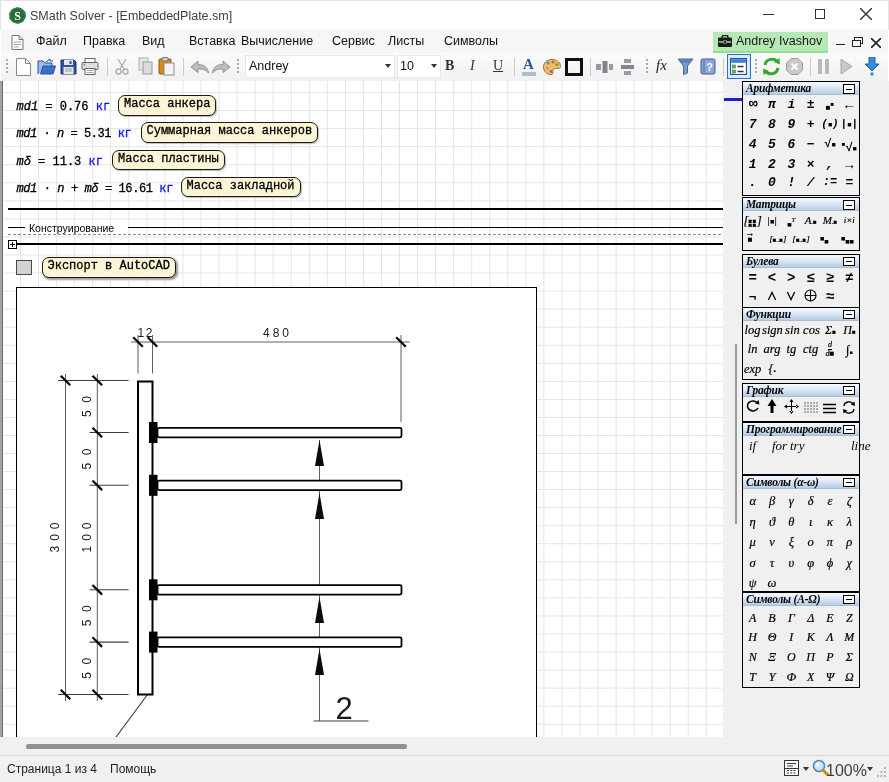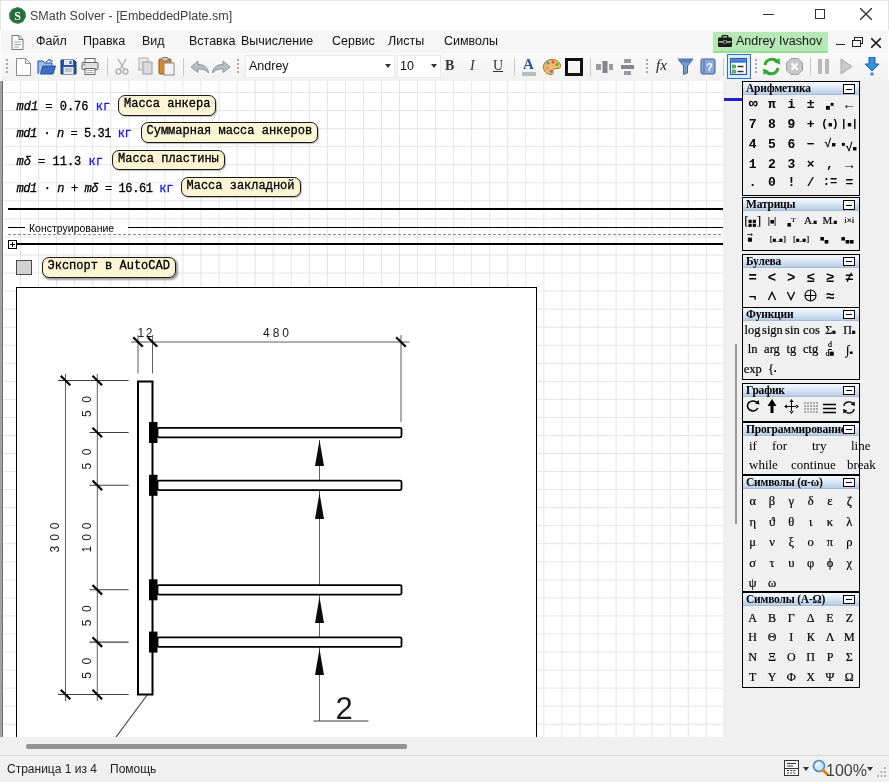--- a/index.html
+++ b/index.html
@@ -22,21 +22,21 @@
 .mexpr{position:absolute;font-family:"Liberation Mono",monospace;font-size:12px;color:#000;white-space:pre;-webkit-text-stroke:.3px #000;}
 .mexpr i{font-style:italic;}
 .unit{color:#1414f0;-webkit-text-stroke:.3px #1414f0;}
 .mlabel{position:absolute;font-family:"Liberation Mono",monospace;font-size:12px;color:#000;background:#fbf5d5;border:1.5px solid #1a1a1a;border-radius:7px;padding:0 5px;line-height:17.5px;height:20.5px;white-space:pre;box-shadow:1px 1px 1px rgba(120,120,120,.5);-webkit-text-stroke:.3px #000;}
 
 .sline{position:absolute;background:#000;}
 #vscroll{left:723px;top:81px;width:19px;height:656px;background:#f0f0f0;}
 
 #panel{left:742px;top:81px;width:146px;height:676px;background:#f0f0f0;}
 #rmargin{left:888px;top:81px;width:1px;height:676px;background:#f0f0f0;}
-.sect{position:absolute;left:0;width:118px;border:1px solid #000;background:#f0f0f0;}
+.sect{position:absolute;left:0;width:118px;border:1px solid #000;background:#f0f0f0;font-style:italic;}
 .shead{height:13px;background:linear-gradient(#f6fafe 0%,#dde8f5 45%,#b7cce5 100%);border-bottom:1px solid #a8bcd4;font-family:"Liberation Serif",serif;font-weight:bold;font-size:11.5px;line-height:12.5px;padding-left:3px;position:relative;letter-spacing:-.2px;}
 .mbox{position:absolute;right:4px;top:2px;width:12px;height:9.5px;border:1.3px solid #000;background:#fff;text-align:center;font-family:"Liberation Sans",sans-serif;}
 .mbox::before{content:"";position:absolute;left:2px;right:2px;top:3.6px;height:1.4px;background:#000;}
 .prow{display:flex;}
 .mono .pcell{font-family:"Liberation Mono",monospace;font-weight:bold;-webkit-text-stroke:0;}
 .pcell{flex:1;text-align:center;font-family:"Liberation Serif",serif;color:#000;-webkit-text-stroke:.2px #000;}
 
 #hscroll{left:0;top:737px;width:742px;height:18px;background:#f0f0f0;}
 #hthumb{left:26px;top:743.5px;width:381px;height:5.5px;background:#929292;border-radius:2px;}
 #statusbar{left:0;top:755px;width:889px;height:27px;background:#f0f0f0;border-top:1px solid #d9d9d9;font-size:12px;color:#222;}
@@ -509,27 +509,22 @@
             <path d="M1.5 12.5 l-.5 -4.5 4.3 1.5 z" fill="#000"></path>
           </svg></span>
       </div>
 </div>
 
 <div class="sect" style="top:340.5px;height:53px">
 <div class="shead">Программирование<span class="mbox"></span></div>
 <div style="position:relative;height:20px;font-family:'Liberation Serif';font-size:13px;line-height:20px">
         <span class="abs" style="left:6px">if</span>
         <span class="abs" style="left:29px">for</span>
-        <span class="abs" style="left:69px">try</span>
+        <span class="abs" style="left:47px">try</span>
         <span class="abs" style="left:108px">line</span>
-      </div>
-<div style="position:relative;height:20px;font-family:'Liberation Serif';font-size:13px;line-height:18px">
-        <span class="abs" style="left:6px">while</span>
-        <span class="abs" style="left:48px">continue</span>
-        <span class="abs" style="left:104px">break</span>
       </div>
 </div>
 
 <div class="sect" style="top:393.5px;height:117px">
 <div class="shead">Символы (α-ω)<span class="mbox"></span></div>
 <div class="prow" style="height:20.6px;font-size:12.5px;line-height:20px;margin-top:2.5px">
         <span class="pcell">α</span>
         <span class="pcell">β</span>
         <span class="pcell">γ</span>
         <span class="pcell">δ</span>

